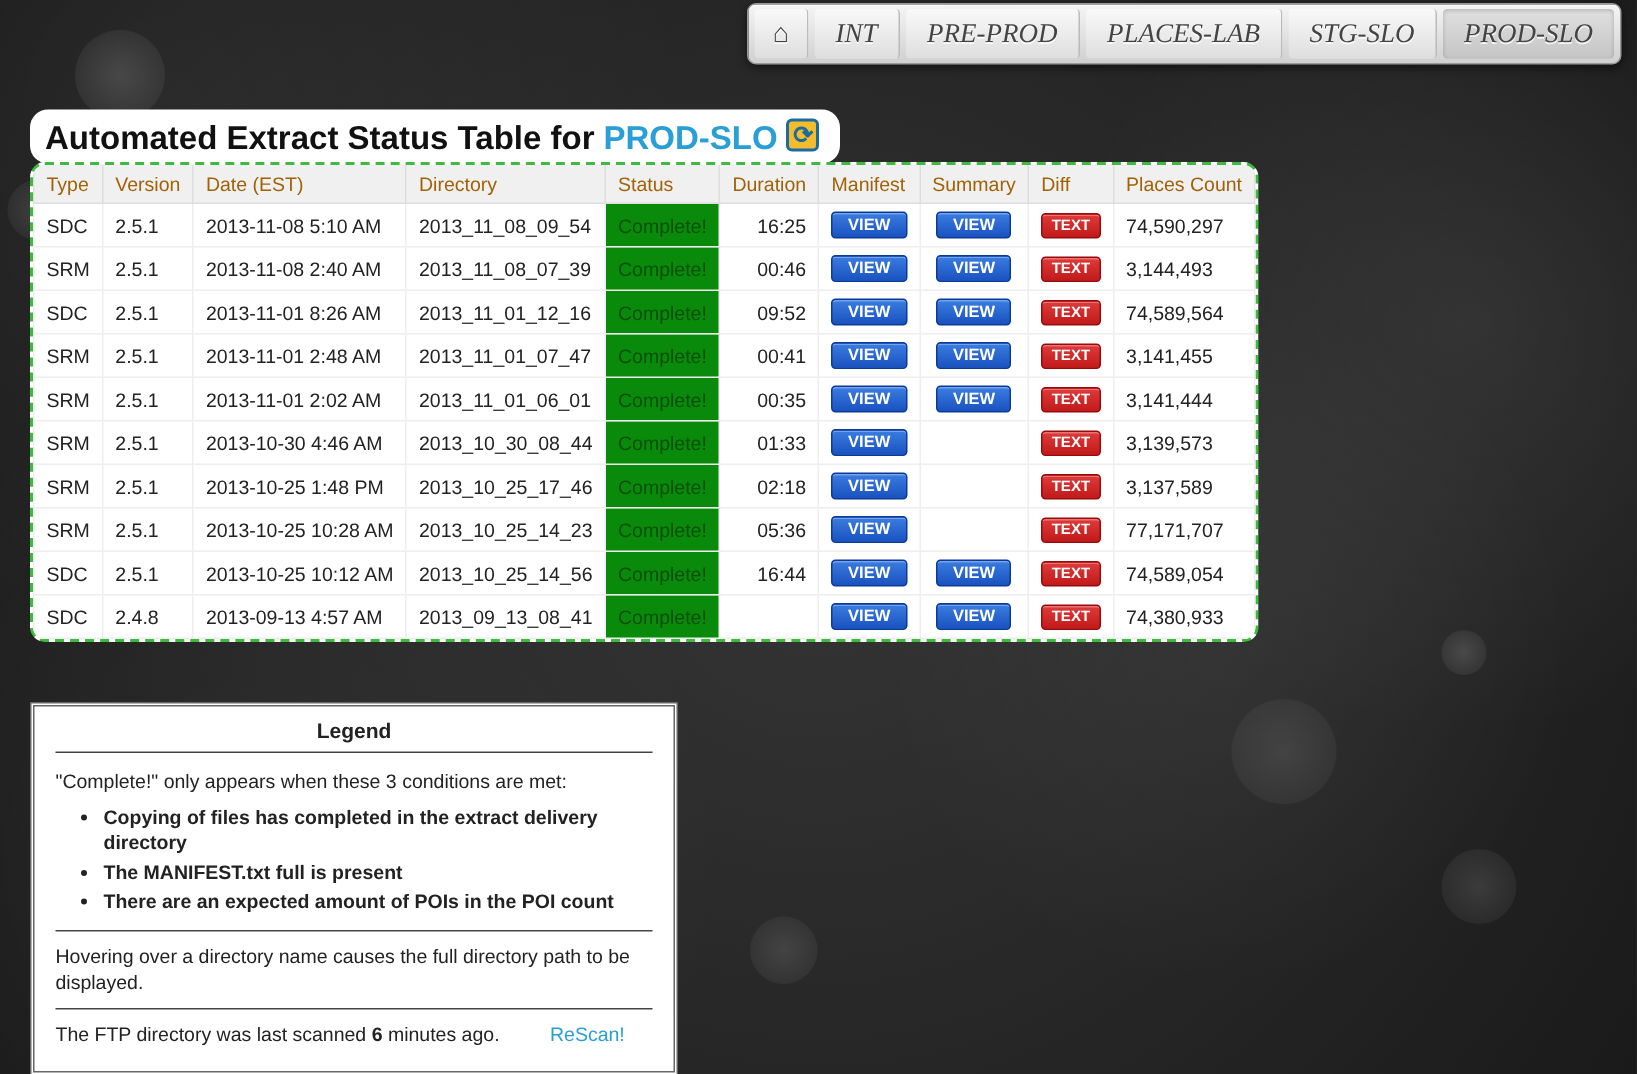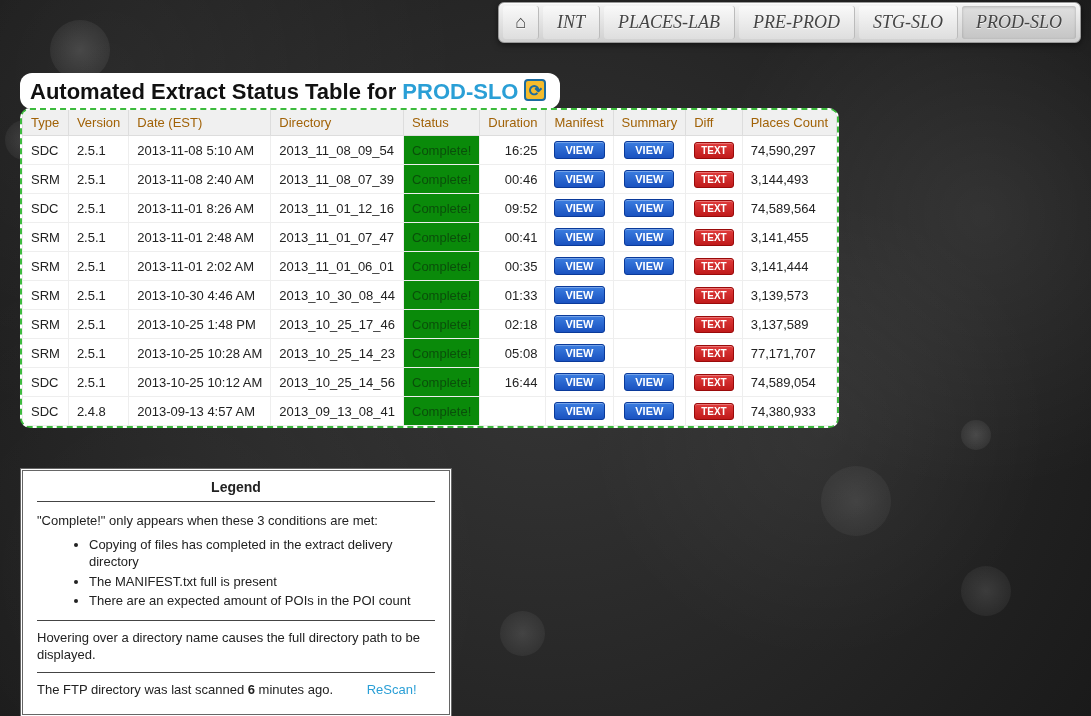--- a/index.html
+++ b/index.html
@@ -165,40 +165,40 @@
 }
 .legend h3 {
   text-align: center;
   font-size: 14px;
   font-weight: bold;
   border-bottom: 1px solid #444;
   padding-bottom: 6px;
   margin-bottom: 10px;
 }
 .legend p { margin: 6px 0; line-height: 1.35; }
-.legend ul { margin: 6px 0 10px 52px; }
+.legend ul { margin: 6px 0 10px 32px; font-weight: bold; }
 .legend li { margin: 2px 0; line-height: 1.35; }
 .legend hr { border: none; border-top: 1px solid #444; margin: 8px 0; }
 .rescan { color: #2a9fd6; cursor: pointer; margin-left: 30px; }
 </style>
 </head>
 <body>
 
 <div class="bokeh b1"></div>
 <div class="bokeh b2"></div>
 <div class="bokeh b3"></div>
 <div class="bokeh b4"></div>
 <div class="bokeh b5"></div>
 <div class="bokeh b6"></div>
 
 <div class="navbar">
   <div class="nav-item home">⌂</div>
 <div class="nav-item">INT</div>
+    <div class="nav-item">PRE-PROD</div>
     <div class="nav-item">PLACES-LAB</div>
-    <div class="nav-item">PRE-PROD</div>
     <div class="nav-item">STG-SLO</div>
     <div class="nav-item active">PROD-SLO</div>
   </div>
 
 <div class="heading-wrap">
   <span class="heading-text">Automated Extract Status Table for </span>
   <span class="heading-env">PROD-SLO</span>
   <span class="refresh-icon">⟳</span>
 </div>
 
@@ -302,21 +302,21 @@
           <td class="center"></td>
           <td class="center"><button class="btn-text">TEXT</button></td>
           <td class="">3,137,589</td>
         </tr>
         <tr>
           <td class="">SRM</td>
           <td class="">2.5.1</td>
           <td class="">2013-10-25 10:28 AM</td>
           <td class="">2013_10_25_14_23</td>
           <td class="status-cell">Complete!</td>
-          <td class="right">05:08</td>
+          <td class="right">05:36</td>
           <td class="center"><button class="btn-view">VIEW</button></td>
           <td class="center"></td>
           <td class="center"><button class="btn-text">TEXT</button></td>
           <td class="">77,171,707</td>
         </tr>
         <tr>
           <td class="">SDC</td>
           <td class="">2.5.1</td>
           <td class="">2013-10-25 10:12 AM</td>
           <td class="">2013_10_25_14_56</td>

